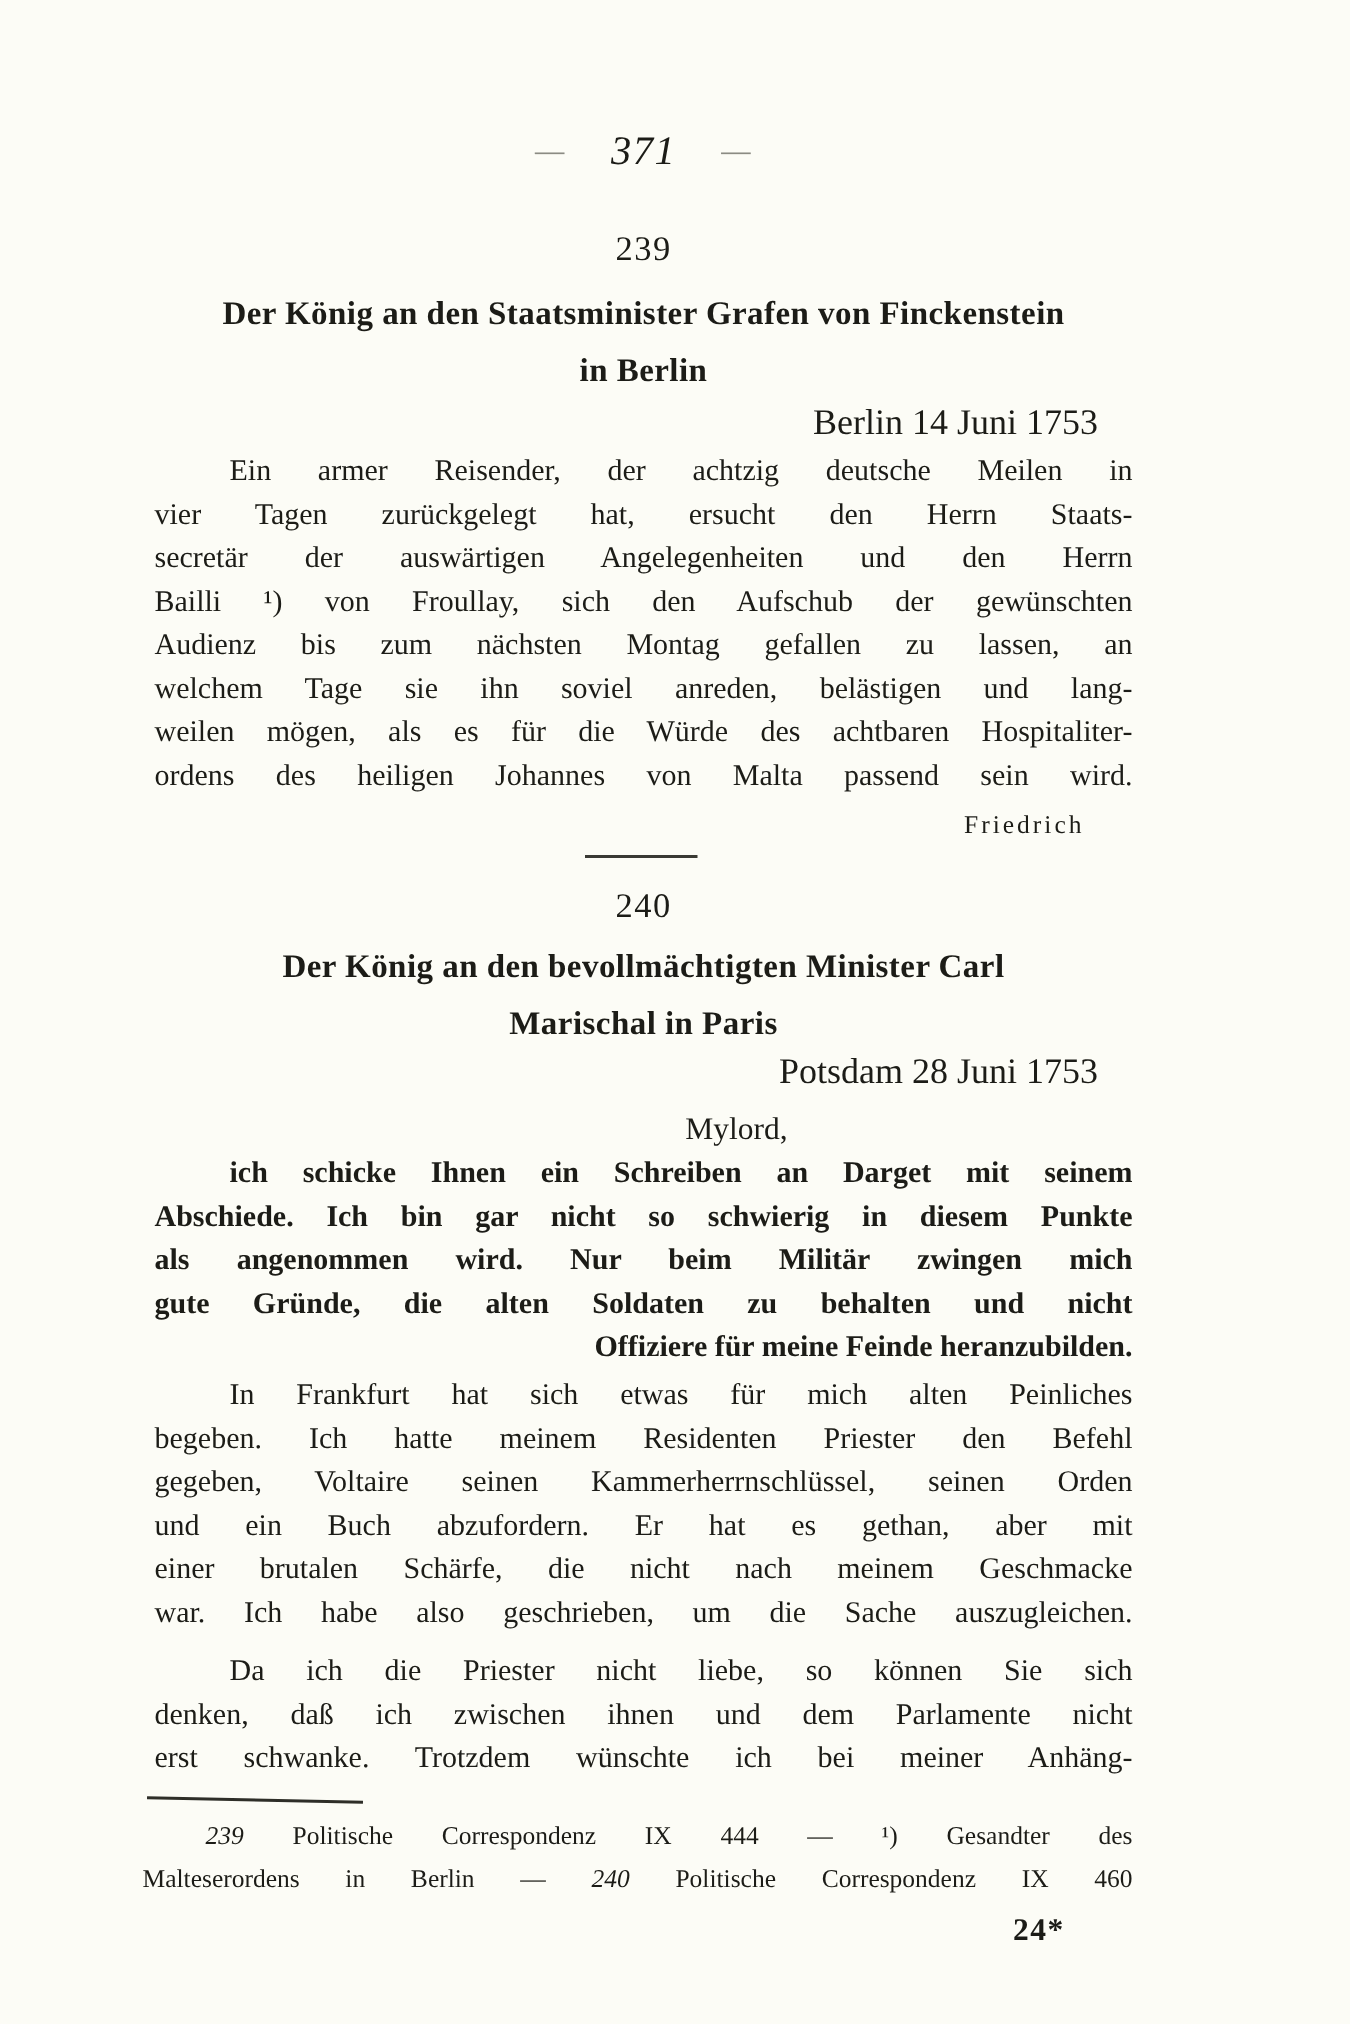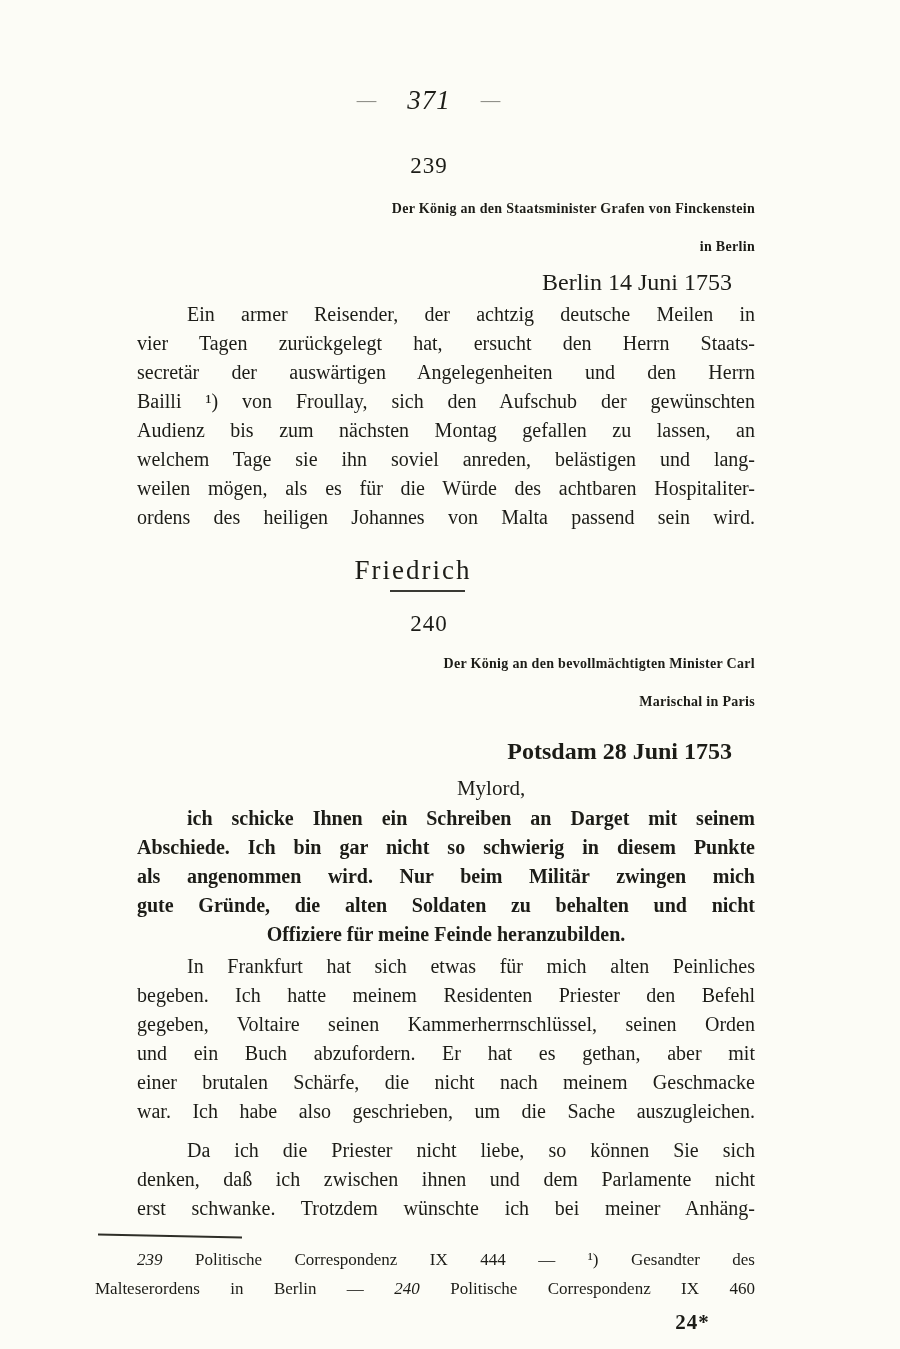--- a/index.html
+++ b/index.html
@@ -36,65 +36,64 @@
   .letter-num {
     text-align: center;
     font-size: 23px;
     line-height: 28px;
     letter-spacing: 1px;
   }
   .num-239 { margin-top: 36px; }
   .num-240 { margin-top: 18px; }
   
   .heading {
-    text-align: right;
+    text-align: center;
     font-weight: bold;
-    font-size: 14px;
+    font-size: 22px;
     line-height: 38px;
     letter-spacing: 0.3px;
   }
   .heading-239 { margin-top: 10px; }
   .heading-240 { margin-top: 7px; }
   
   .dateline {
     text-align: right;
     padding-right: 23px;
     font-size: 24px;
     line-height: 28px;
   }
   .dateline-239 { margin-top: 2px; }
-  .dateline-240 { margin-top: 16px; font-weight: bold; }
+  .dateline-240 { margin-top: 0; }
   
   .body-block { margin-top: 4px; }
   .bl {
     font-size: 20px;
     line-height: 29px;
     text-align: justify;
     text-align-last: justify;
     white-space: nowrap;
-    margin-left: 34px;
-  }
-  .bl.short { text-align: center; text-align-last: auto; }
+  }
+  .bl.short { text-align: right; text-align-last: auto; }
   .bl.ind { text-indent: 50px; }
   .salutation {
     margin-top: 9px;
     padding-left: 124px;
     font-size: 21px;
     line-height: 28px;
     text-align: center;
   }
   .para-1 { margin-top: 2px; font-weight: bold; }
   .para-2 { margin-top: 3px; }
   .para-3 { margin-top: 10px; }
   
   .signature {
-    margin-top: 24px;
-    text-align: center;
+    margin-top: 4px;
+    text-align: right;
     padding-right: 32px;
-    font-size: 27px;
+    font-size: 17px;
     line-height: 28px;
     letter-spacing: 2px;
   }
   
   .divider {
     margin: 6px 0 0 287px;
     width: 75px;
     border-top: 2px solid #3a3a34;
   }
   

